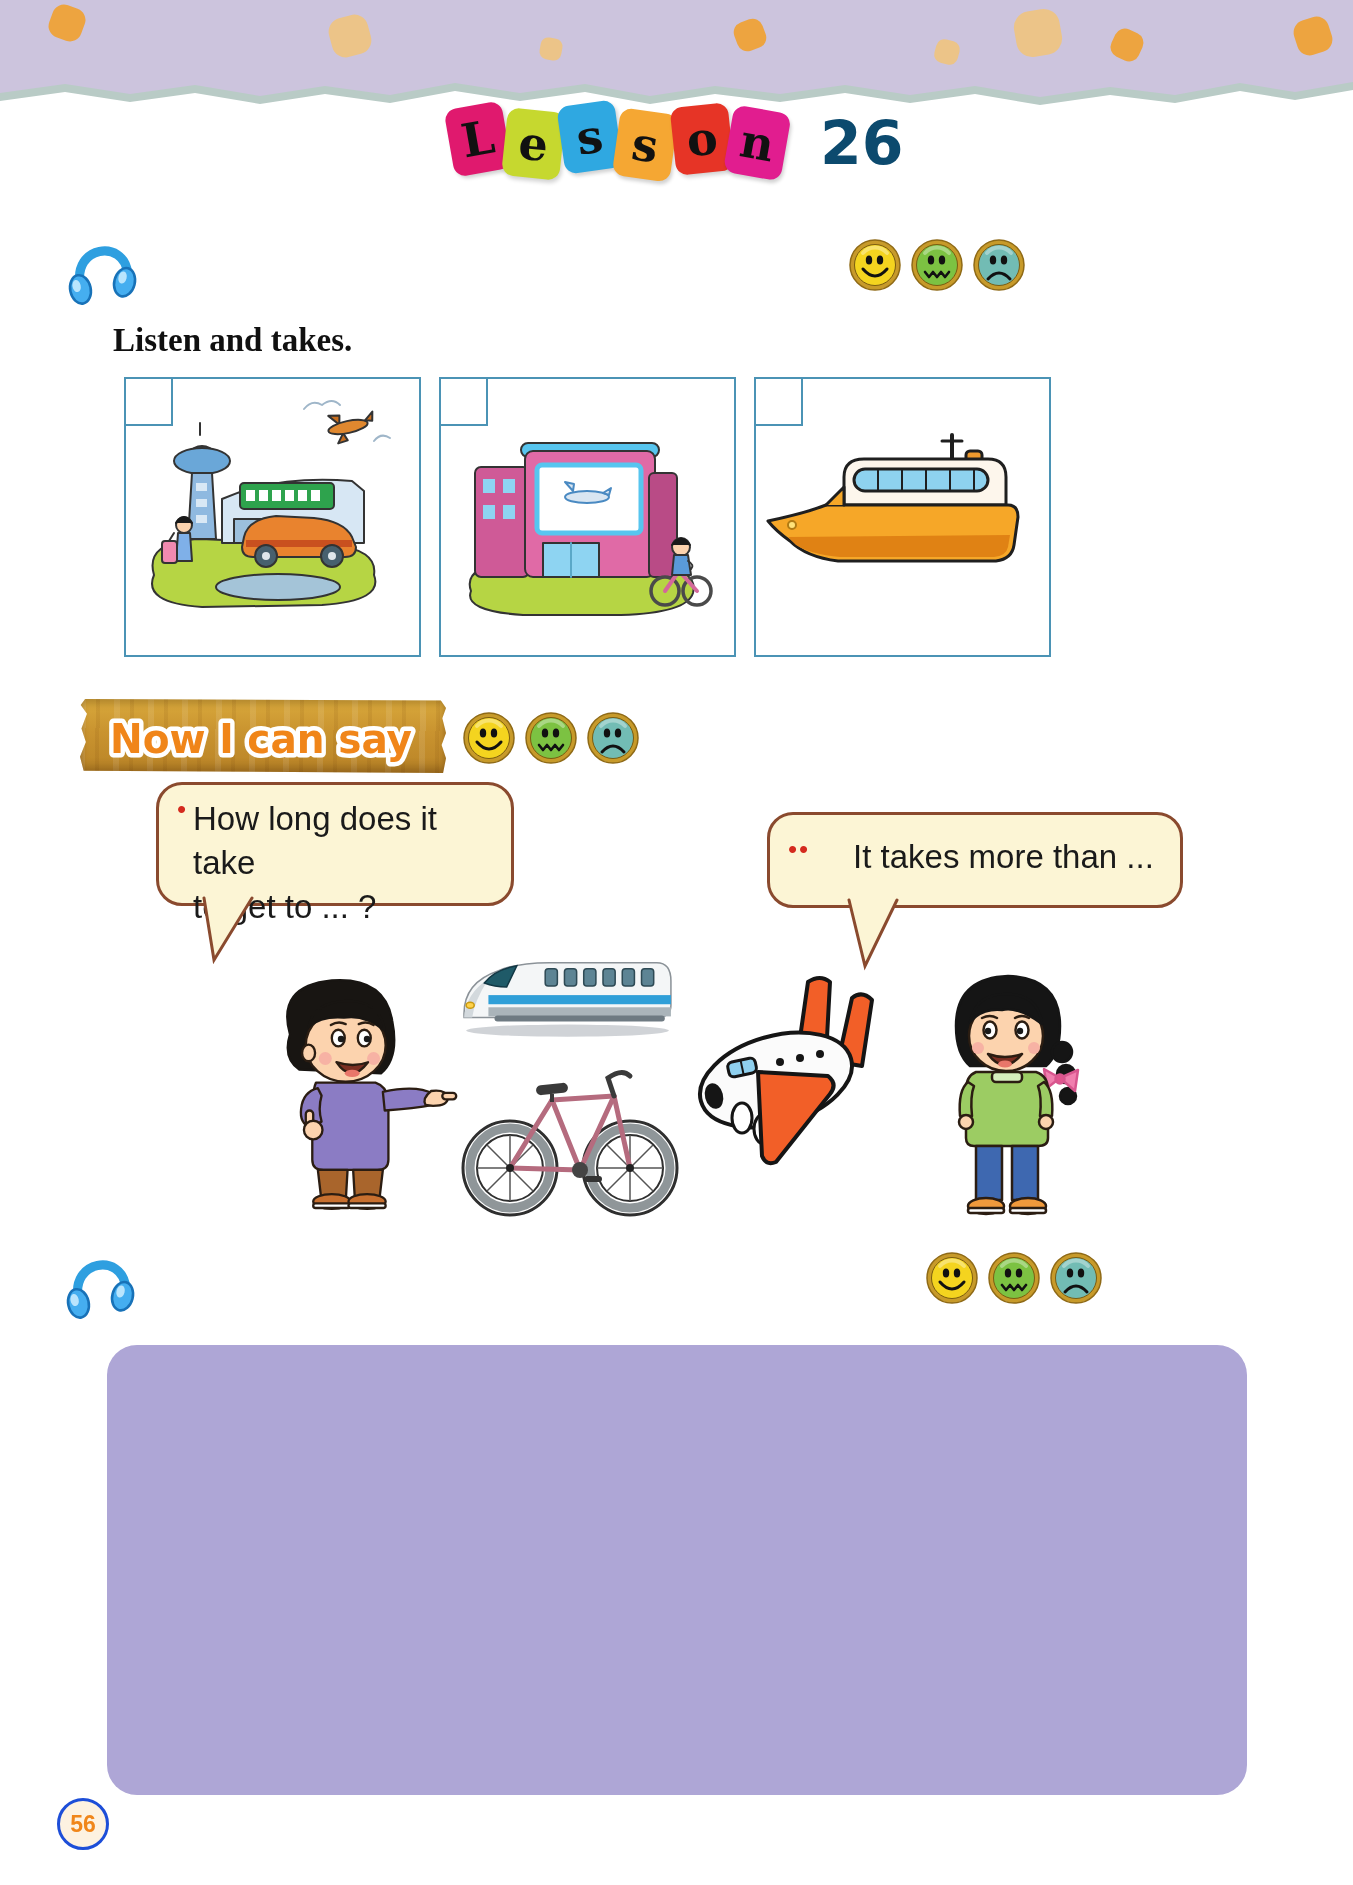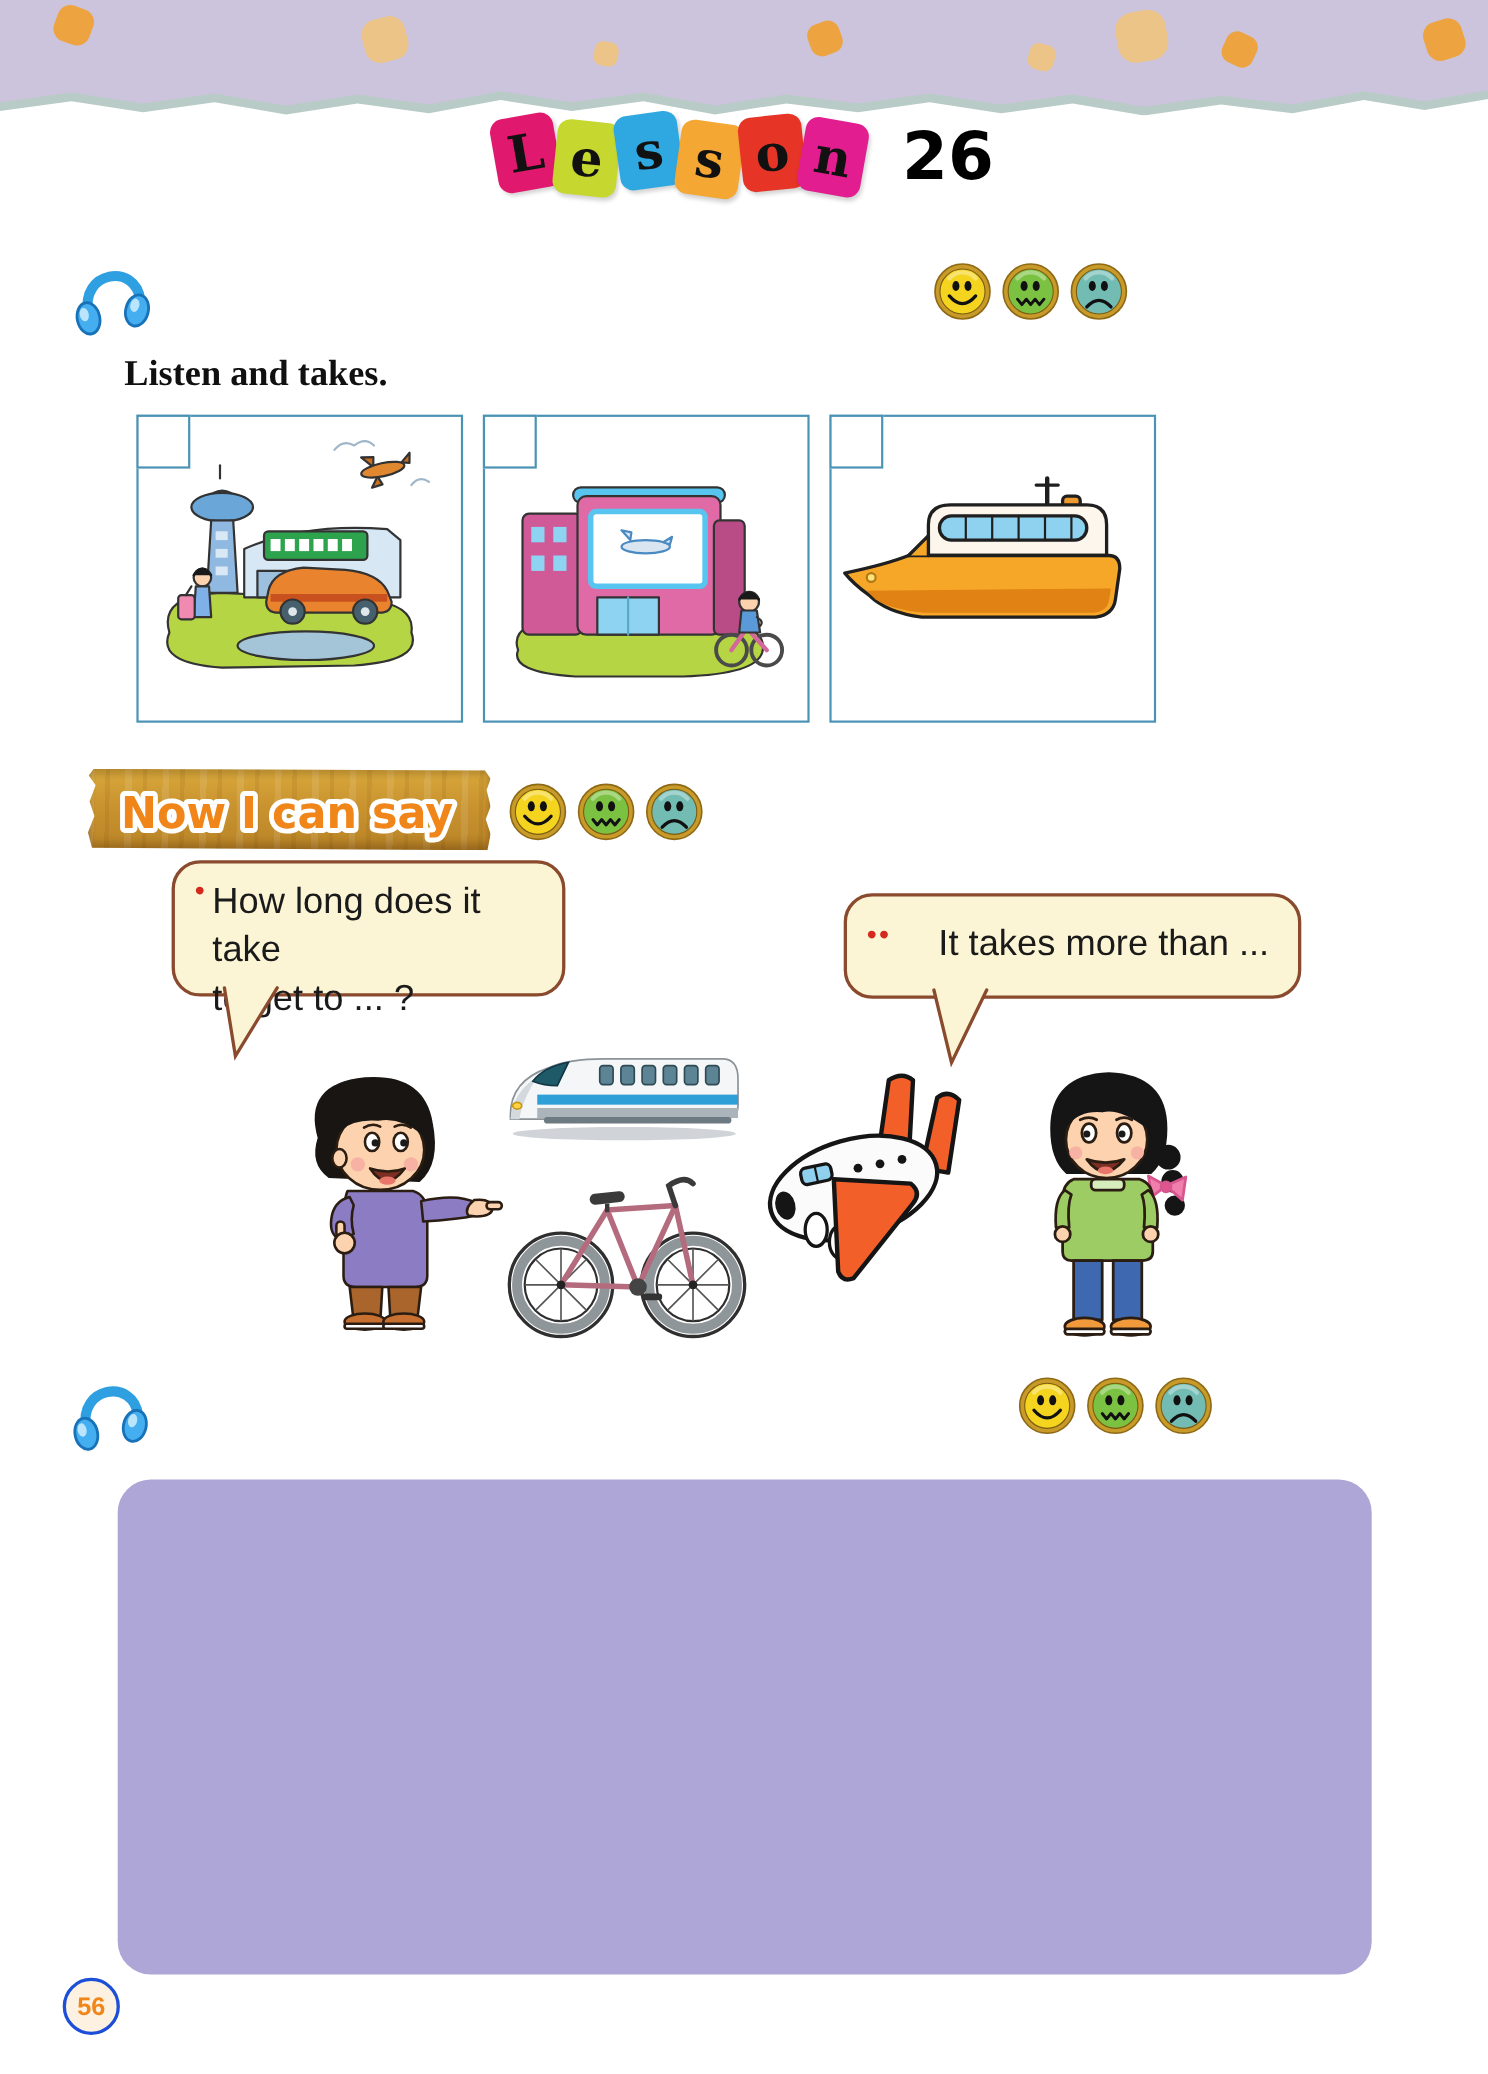--- a/index.html
+++ b/index.html
@@ -14,21 +14,21 @@
   .confetti{position:absolute;border-radius:35%;}
 
   
   .lesson-row{position:absolute;top:104px;left:0;width:100%;text-align:center;white-space:nowrap;}
   .tiles{display:inline-flex;vertical-align:middle;}
   .tile{display:inline-flex;align-items:center;justify-content:center;width:58px;height:68px;
         border-radius:12px;margin:0 -1px;color:#111;
         font-family:"DejaVu Serif",serif;font-weight:bold;font-size:46px;
         box-shadow:2px 3px 4px rgba(0,0,0,.18);}
   .lesson-num{display:inline-block;vertical-align:middle;margin-left:30px;transform:translateY(4px);
-        font-family:"DejaVu Sans",sans-serif;font-weight:bold;font-size:60px;color:#000000;}
+        font-family:"DejaVu Sans",sans-serif;font-weight:bold;font-size:60px;color:#0c4a6e;}
 
   
   .banner{position:absolute;
     background:
       repeating-linear-gradient(91deg, rgba(255,255,255,.10) 0 6px, rgba(0,0,0,0) 6px 16px, rgba(110,60,5,.10) 16px 20px, rgba(0,0,0,0) 20px 34px),
       linear-gradient(180deg,#d9a93c 0%,#c9932f 45%,#b98427 100%);
     clip-path:polygon(1.4% 0,98.6% 2%,100% 12%,99% 26%,100% 46%,98.8% 62%,100% 80%,99.2% 100%,1% 97%,0 78%,1.6% 58%,.4% 40%,1.9% 20%,.2% 8%);}
   .banner .edge{position:absolute;left:0;top:0;right:0;bottom:0;
     box-shadow:inset 0 5px 6px rgba(60,30,0,.22), inset 0 -6px 8px rgba(60,30,0,.28);}
   .banner svg{position:relative;display:block;}

